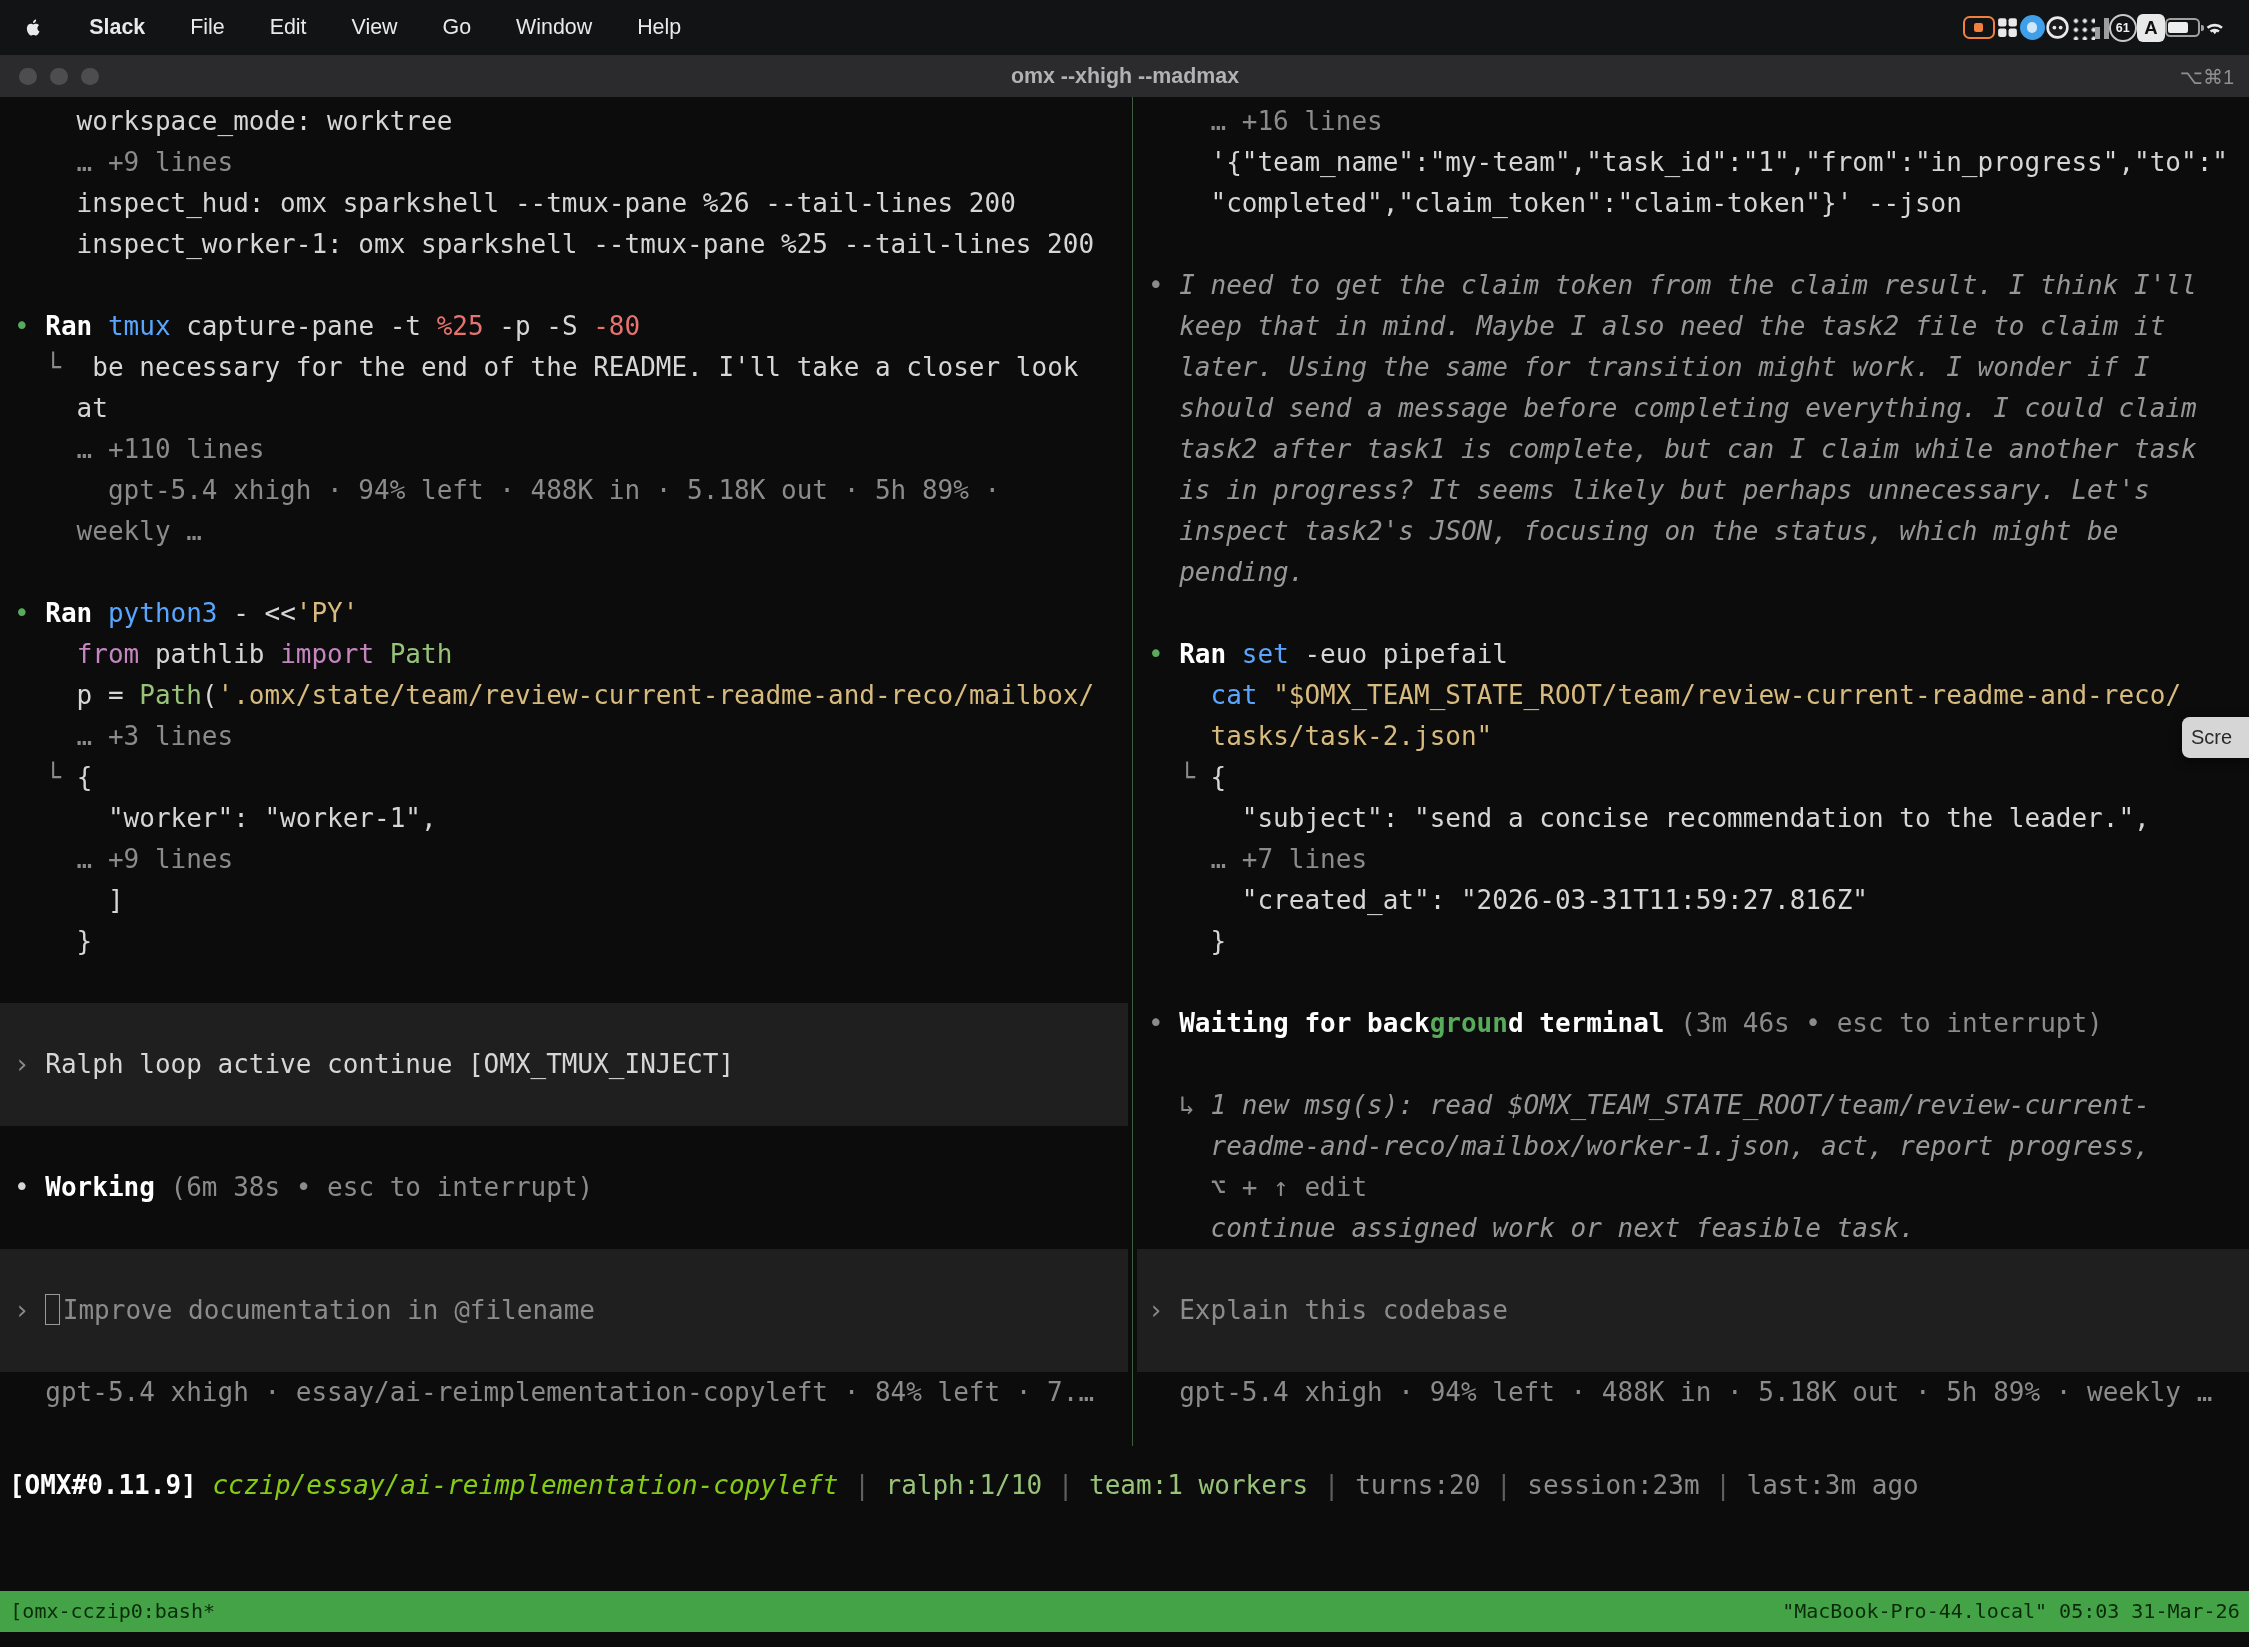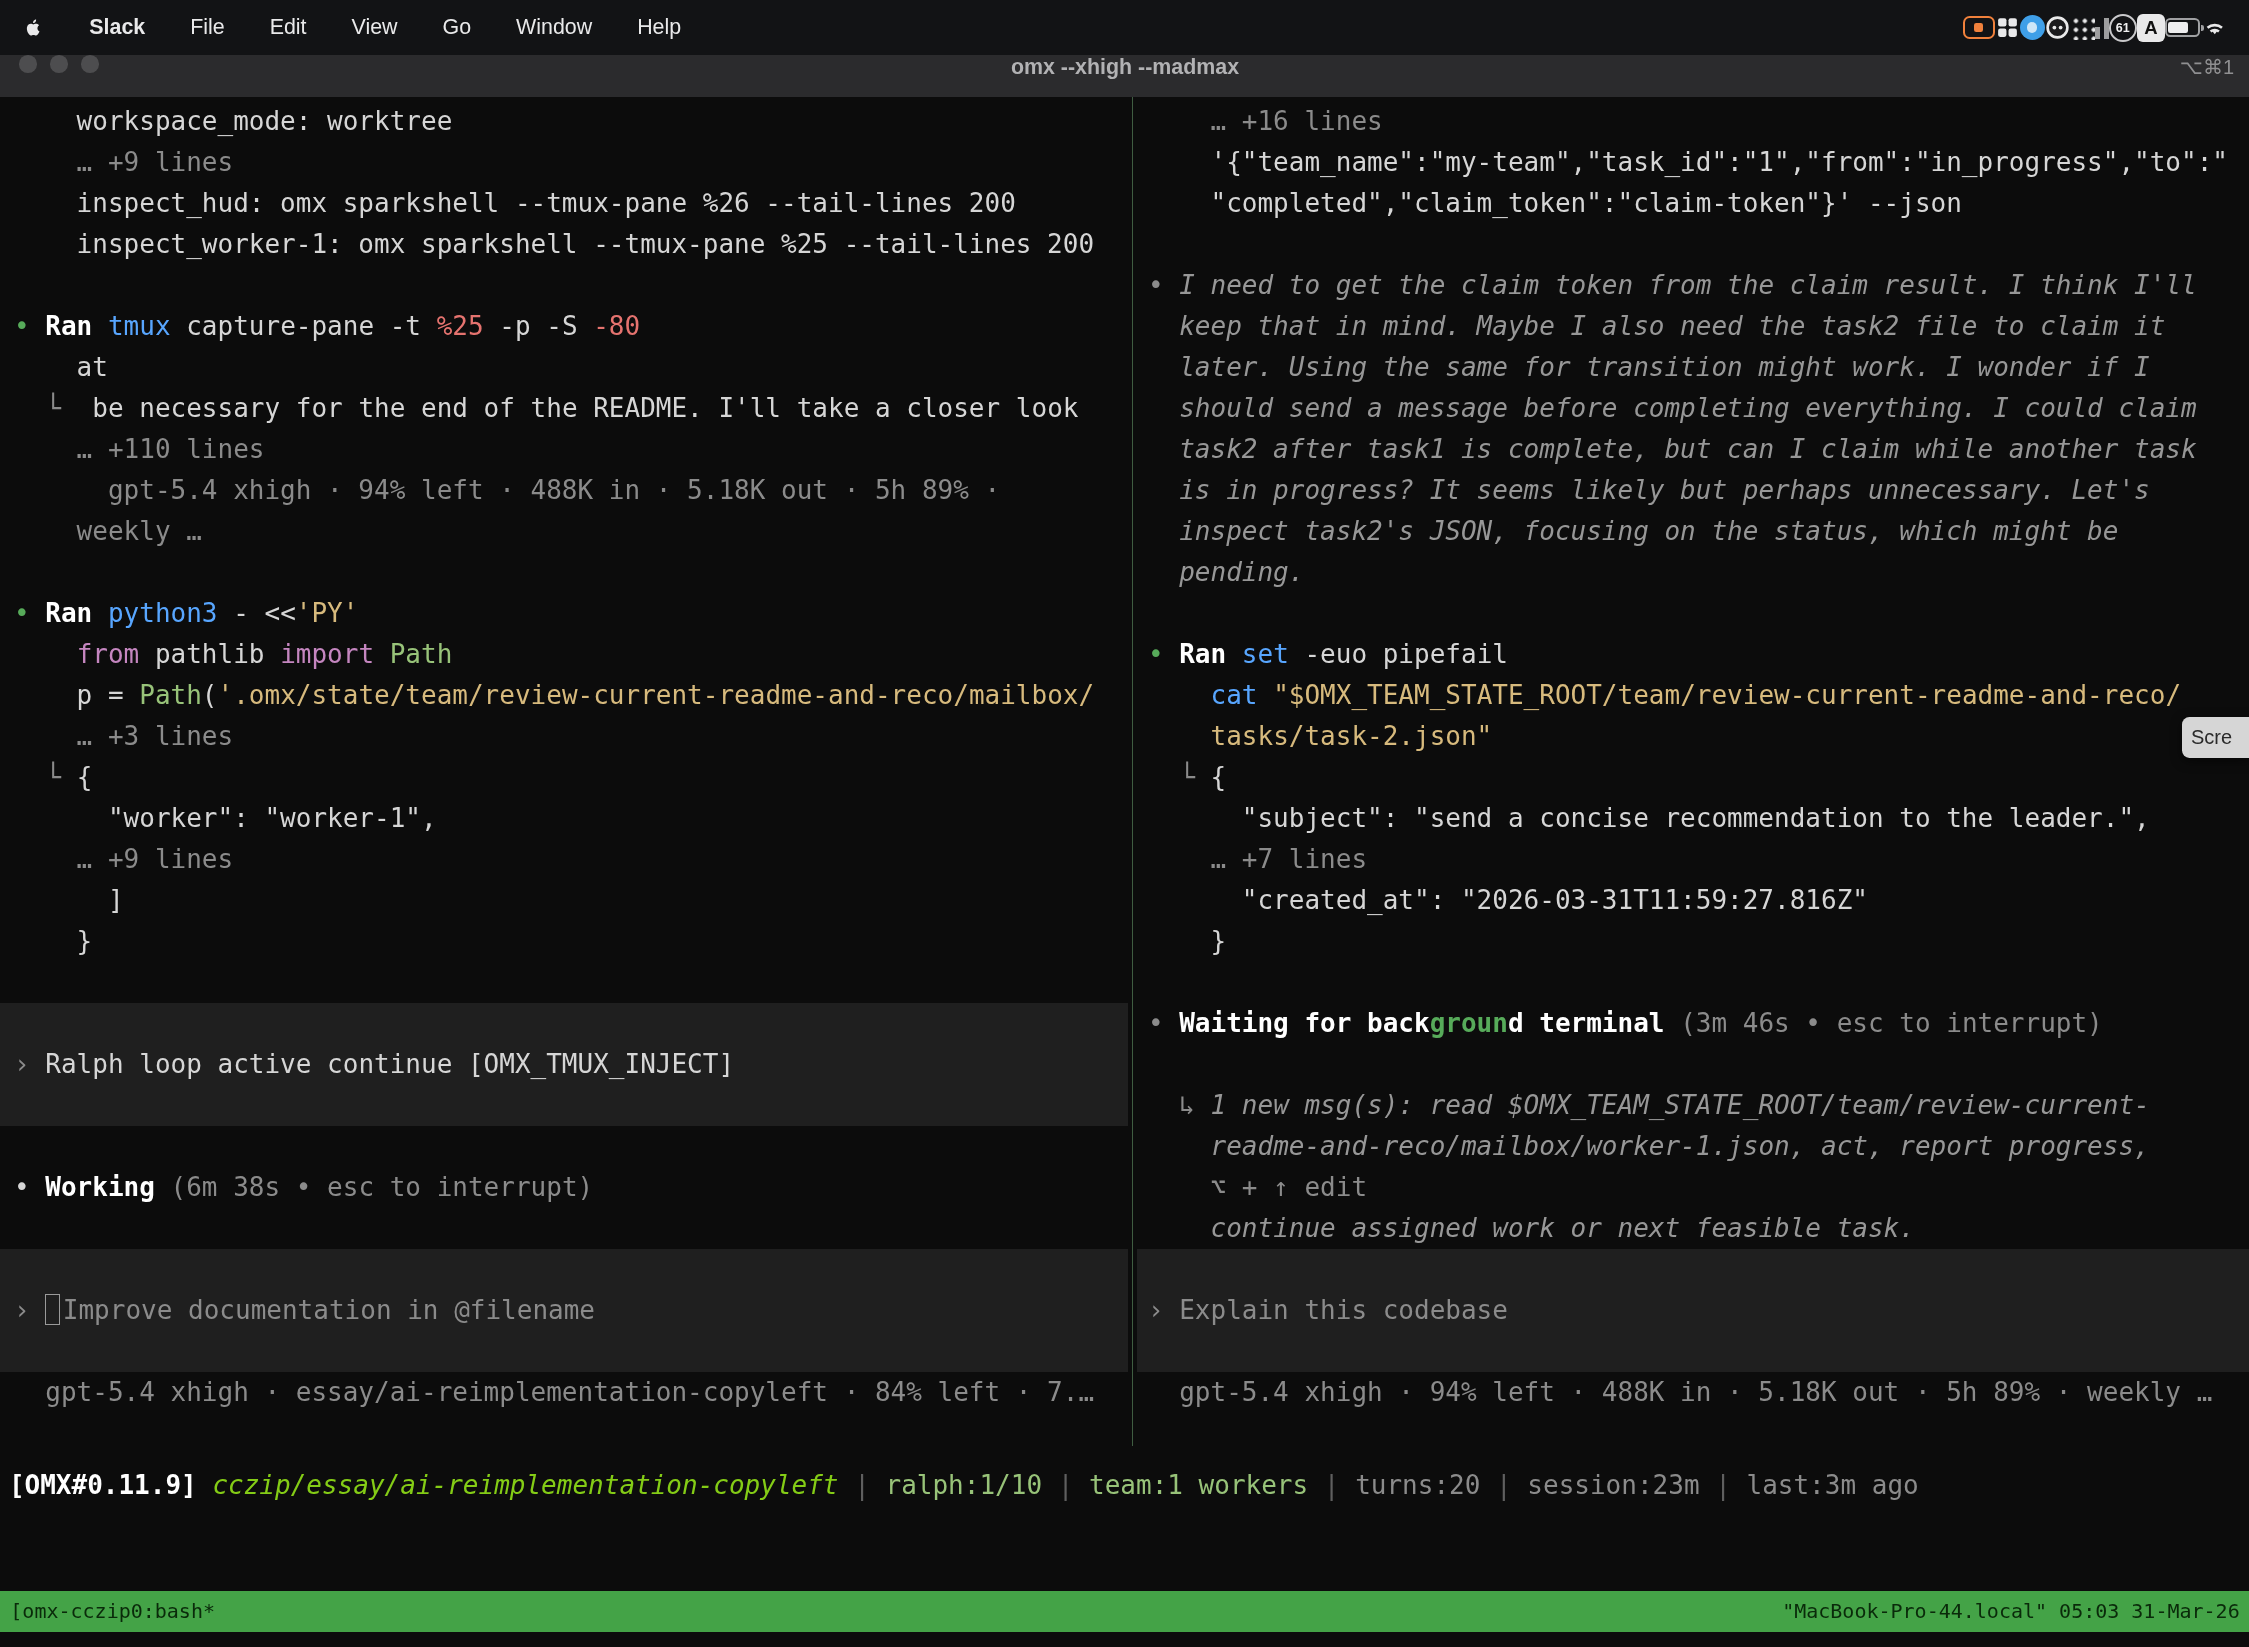--- a/index.html
+++ b/index.html
@@ -43,21 +43,21 @@
   .battery { width:35px; height:18.5px; border:2.2px solid #9fa0a2; border-radius:5.2px;
     position:relative; box-sizing:border-box; }
   .battery::after { content:""; position:absolute; right:-6.6px; top:4.4px; width:3.7px;
     height:6.6px; background:#9fa0a2; border-radius:0 2.2px 2.2px 0; }
   .battery i { position:absolute; left:1.5px; top:1.5px; bottom:1.5px; width:62%;
     background:#ededee; border-radius:2.2px; }
 
   
   .titlebar {
     position:absolute; top:55px; left:0; right:0; height:43px; background:#2b2b2d;
-    border-bottom:0.7px solid #000; display:flex; align-items:flex-start;
+    border-bottom:0.7px solid #000; display:flex; align-items:center;
   }
   .traffic { display:flex; gap:13.3px; margin-left:19px; }
   .traffic span { width:17.7px; height:17.7px; border-radius:50%; background:#4d4d4f; }
   .win-title { position:absolute; left:50%; transform:translateX(-50%);
     color:#b2b2b4; font-size:21.4px; font-weight:700; }
   .win-shortcut { position:absolute; right:16px; color:#8f8f91; font-size:20px; }
 
   
   .terminal { position:absolute; top:97px; left:0; right:0; bottom:0; background:#0c0c0c; }
   .panes { display:flex; height:1327px; }
@@ -177,22 +177,22 @@
 <div class="terminal">
   <div class="panes">
     <div class="pane left">
         <div class="block">
           <div class="line"><span>    workspace_mode: worktree</span></div>
           <div class="line"><span class="dim">    … +9 lines</span></div>
           <div class="line"><span>    inspect_hud: omx sparkshell --tmux-pane %26 --tail-lines 200</span></div>
           <div class="line"><span>    inspect_worker-1: omx sparkshell --tmux-pane %25 --tail-lines 200</span></div>
           <div class="line">&nbsp;</div>
           <div class="line"><span class="green">• </span><span class="bold">Ran </span><span class="blue">tmux </span><span>capture-pane -t </span><span class="red">%25</span><span> -p -S </span><span class="red">-80</span></div>
+          <div class="line"><span class="dim">  └  </span><span>be necessary for the end of the README. I'll take a closer look</span></div>
           <div class="line"><span>    at</span></div>
-          <div class="line"><span class="dim">  └  </span><span>be necessary for the end of the README. I'll take a closer look</span></div>
           <div class="line"><span class="dim">    … +110 lines</span></div>
           <div class="line"><span class="dim">      gpt-5.4 xhigh · 94% left · 488K in · 5.18K out · 5h 89% ·</span></div>
           <div class="line"><span class="dim">    weekly …</span></div>
           <div class="line">&nbsp;</div>
           <div class="line"><span class="green">• </span><span class="bold">Ran </span><span class="blue">python3 </span><span>- &lt;&lt;</span><span class="yellow">'PY'</span></div>
           <div class="line"><span>    </span><span class="magenta">from</span><span> pathlib </span><span class="magenta">import</span><span class="gr2"> Path</span></div>
           <div class="line"><span>    p = </span><span class="gr2">Path</span><span>(</span><span class="yellow">'.omx/state/team/review-current-readme-and-reco/mailbox/</span></div>
           <div class="line"><span class="dim">    … +3 lines</span></div>
           <div class="line"><span class="dim">  └ </span><span>{</span></div>
           <div class="line"><span>      "worker": "worker-1",</span></div>

